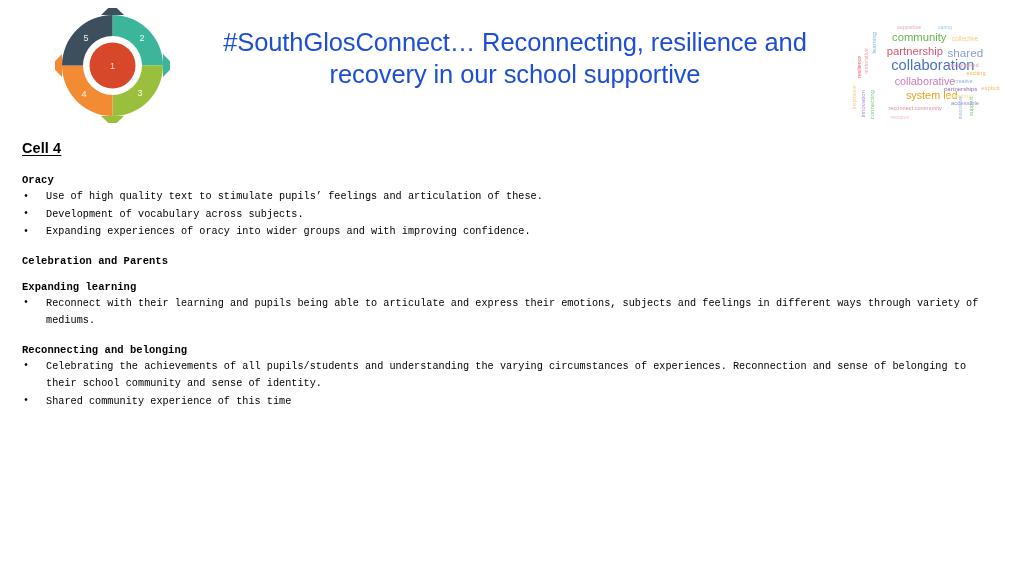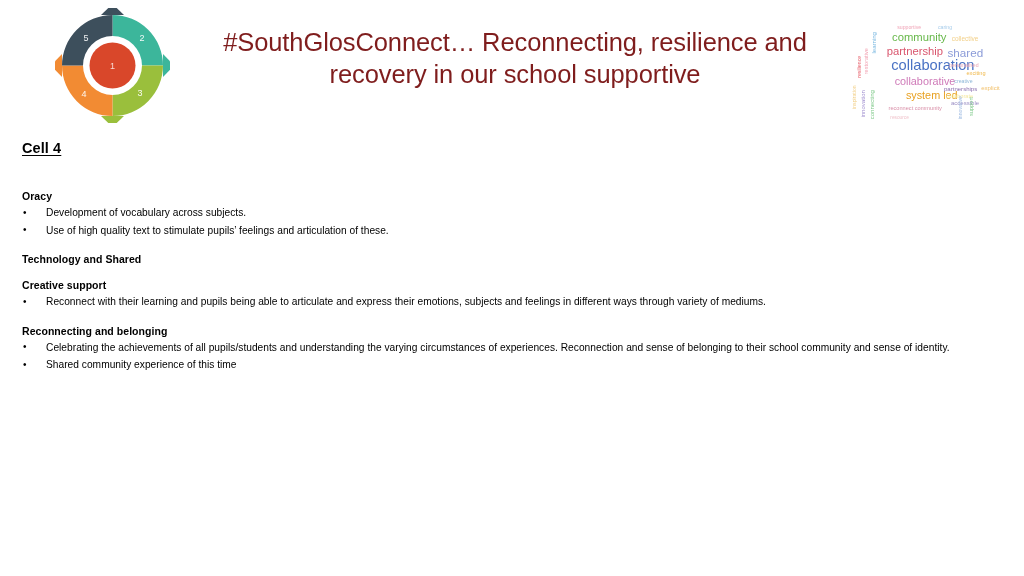--- a/index.html
+++ b/index.html
@@ -48,21 +48,21 @@
 
   
   #slide-title {
     position: absolute;
     left: 205px;
     top: 26px;
     width: 620px;
     text-align: center;
     font-size: 25.5px;
     line-height: 32px;
-    color: #7f1d1d;
+    color: #1d4ed8;
     font-weight: 400;
     letter-spacing: -0.1px;
   }
 
   
   #word-cloud {
     position: absolute;
     left: 842px;
     top: 12px;
     width: 178px;
@@ -75,24 +75,24 @@
     position: absolute;
     left: 22px;
     top: 140px;
     width: 980px;
   }
   #cell-heading {
     font-size: 14.5px;
     font-weight: bold;
     text-decoration: underline;
     text-underline-offset: 2px;
-    margin: 0 0 34px 0;
+    margin: 0 0 18px 0;
     letter-spacing: 0.1px;
   }
-  .section { margin-bottom: 14px; }
+  .section { margin-bottom: 14px; font-family: Liberation Mono, monospace; }
   .section-title {
     font-size: 10.5px;
     font-weight: bold;
     margin: 0 0 2px 0;
     letter-spacing: 0.05px;
   }
   ul.bullets {
     list-style: none;
     margin: 0;
     padding: 0;
@@ -190,29 +190,30 @@
   </div>
 
 </div>
 
 <div id="slide-body">
   <div id="cell-heading">Cell 4</div>
   <div id="sections-container">
       <div class="section">
         <div class="section-title">Oracy</div>
         <ul class="bullets">
+          <li>Use of high quality text to stimulate pupils’ feelings and articulation of these.</li>
           <li>Development of vocabulary across subjects.</li>
-          <li>Use of high quality text to stimulate pupils’ feelings and articulation of these.</li>
+          <li>Expanding experiences of oracy into wider groups and with improving confidence.</li>
         </ul>
       </div>
       <div class="section">
-        <div class="section-title">Technology and Shared</div>
-      </div>
-      <div class="section">
-        <div class="section-title">Creative support</div>
+        <div class="section-title">Celebration and Parents</div>
+      </div>
+      <div class="section">
+        <div class="section-title">Expanding learning</div>
         <ul class="bullets">
           <li>Reconnect with their learning and pupils being able to articulate and express their emotions, subjects and feelings in different ways through variety of mediums.</li>
         </ul>
       </div>
       <div class="section">
         <div class="section-title">Reconnecting and belonging</div>
         <ul class="bullets">
           <li>Celebrating the achievements of all pupils/students and understanding the varying circumstances of experiences. Reconnection and sense of belonging to their school community and sense of identity.</li>
           <li>Shared community experience of this time</li>
         </ul>

